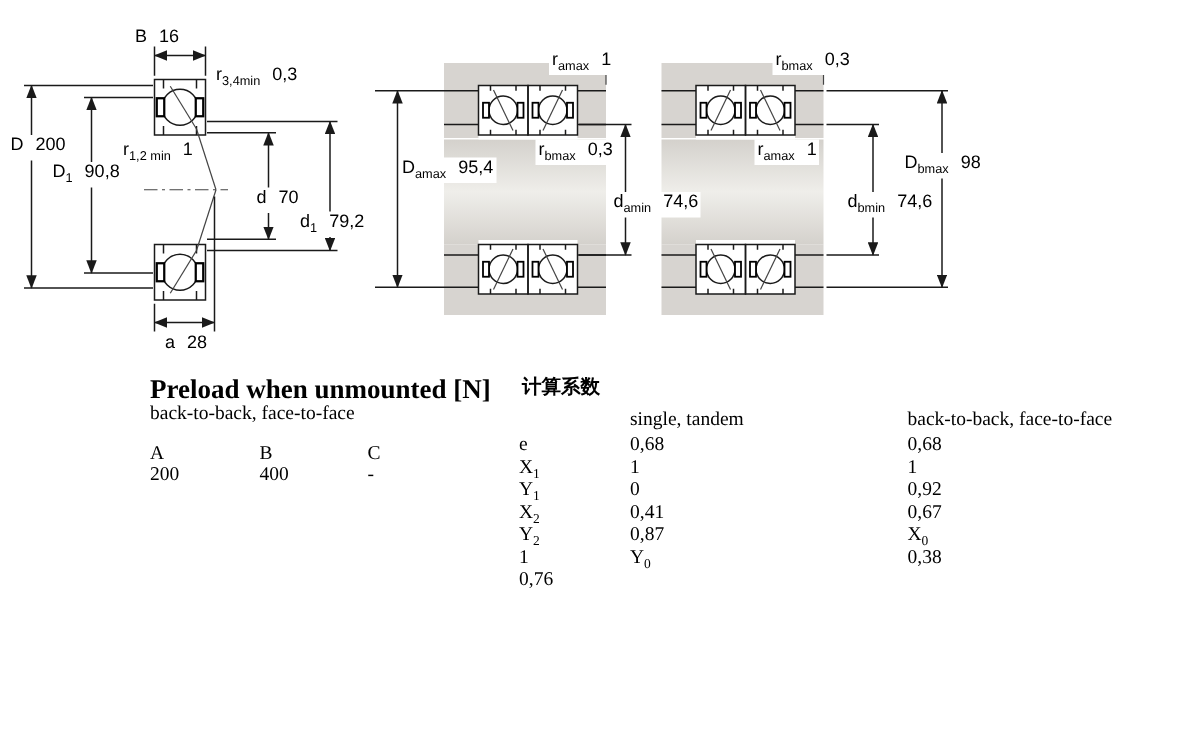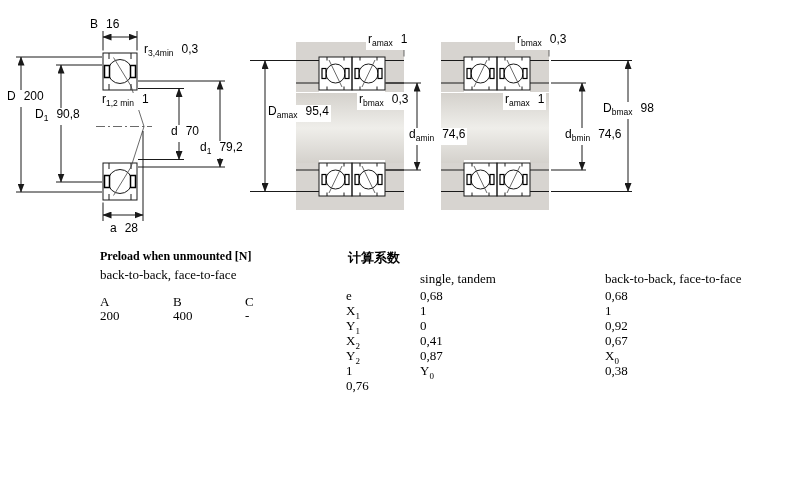--- a/index.html
+++ b/index.html
@@ -7,21 +7,21 @@
          font-family:"Liberation Sans",sans-serif;color:#000;}
   .stage svg{position:absolute;left:0;top:0;}
   .ln{stroke:#1a1a1a;stroke-width:1;fill:none;}
   .thin{stroke:#444;stroke-width:0.8;fill:none;}
   .dim{position:absolute;font-size:12px;line-height:13px;white-space:nowrap;
        background:#fff;padding:0 2px;}
   .dim sub{font-size:8.5px;}
   .dim .v{margin-left:8px;}
   .nobg{background:transparent;}
   .preload-title{position:absolute;left:100px;top:249px;font-family:"Liberation Serif",serif;
-       font-size:12px;font-weight:bold;}
+       font-size:18px;font-weight:bold;}
   .preload-sub{position:absolute;left:100px;top:267px;font-family:"Liberation Serif",serif;
        font-size:13px;}
   .preload-grid{position:absolute;left:100px;top:295px;display:grid;
        grid-template-columns:73px 72px 60px;grid-auto-rows:14px;
        font-family:"Liberation Serif",serif;font-size:13px;line-height:14px;}
   .factors-title{position:absolute;left:348px;top:249px;font-size:13px;font-weight:bold;
        font-family:Liberation Mono, monospace;}
   .factors-grid{position:absolute;left:346px;top:271px;display:grid;
        grid-template-columns:74px 185px 170px;grid-template-rows:17px repeat(7,15px);
        font-family:"Liberation Serif",serif;font-size:13px;line-height:15px;}
@@ -240,21 +240,21 @@
         <line x1="551" y1="170" x2="586" y2="170" class="ln"></line>
       <line x1="582" y1="83" x2="582" y2="170" class="ln" marker-start="url(#arr)" marker-end="url(#arr)"></line>
       <line x1="549" y1="46" x2="549" y2="56.5" class="thin"></line>
     </g>
   </svg>
 
   <div class="dim nobg" style="left:88px;top:18px;"><span>B</span><sub></sub><span class="v">16</span></div>
   <div class="dim nobg" style="left:142px;top:43px;"><span>r</span><sub>3,4min</sub><span class="v">0,3</span></div>
   <div class="dim" style="left:5px;top:90px;"><span>D</span><sub></sub><span class="v">200</span></div>
   <div class="dim" style="left:33px;top:108px;"><span>D</span><sub>1</sub><span class="v">90,8</span></div>
-  <div class="dim" style="left:80px;top:93px;margin-left:20px;"><span>r</span><sub>1,2 min</sub><span class="v">1</span></div>
+  <div class="dim" style="left:80px;top:93px;"><span>r</span><sub>1,2 min</sub><span class="v">1</span></div>
   <div class="dim" style="left:169px;top:125px;"><span>d</span><sub></sub><span class="v">70</span></div>
   <div class="dim" style="left:198px;top:141px;"><span>d</span><sub>1</sub><span class="v">79,2</span></div>
   <div class="dim nobg" style="left:108px;top:222px;"><span>a</span><sub></sub><span class="v">28</span></div>
 
   <div class="dim" style="left:366px;top:33px;"><span>r</span><sub>amax</sub><span class="v">1</span></div>
   <div class="dim" style="left:266px;top:105px;"><span>D</span><sub>amax</sub><span class="v">95,4</span></div>
   <div class="dim" style="left:357px;top:93px;"><span>r</span><sub>bmax</sub><span class="v">0,3</span></div>
   <div class="dim" style="left:387px;top:128px;margin-left:20px;"><span>d</span><sub>amin</sub><span class="v">74,6</span></div>
 
   <div class="dim" style="left:515px;top:33px;"><span>r</span><sub>bmax</sub><span class="v">0,3</span></div>

